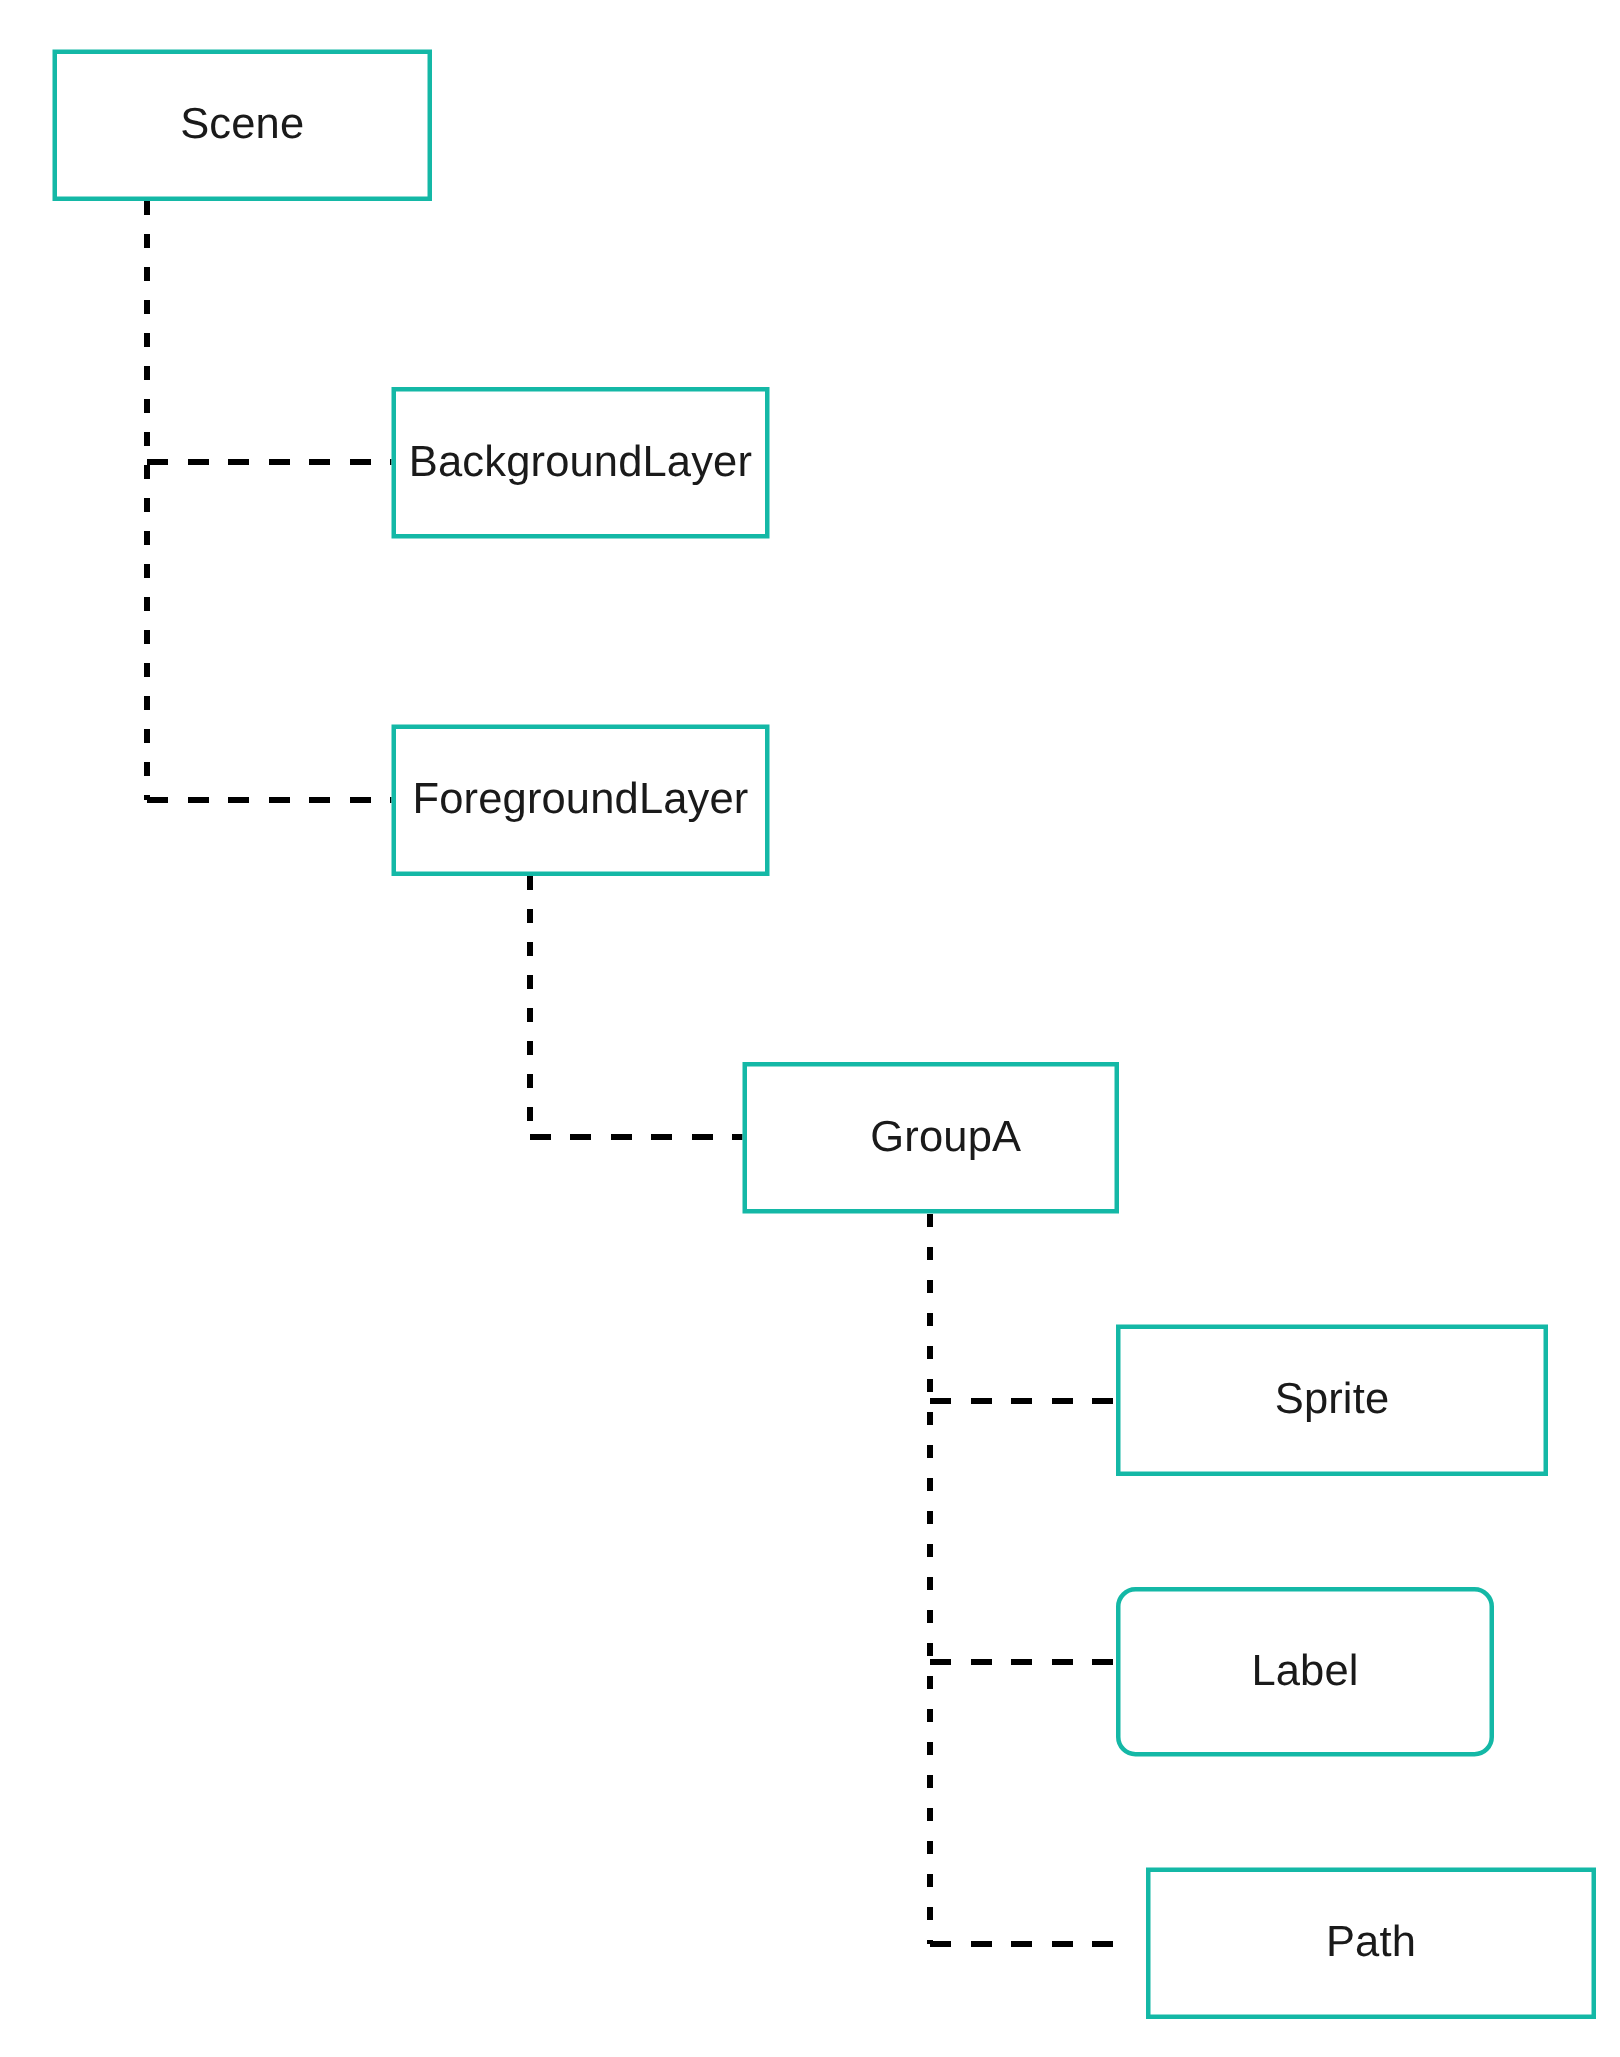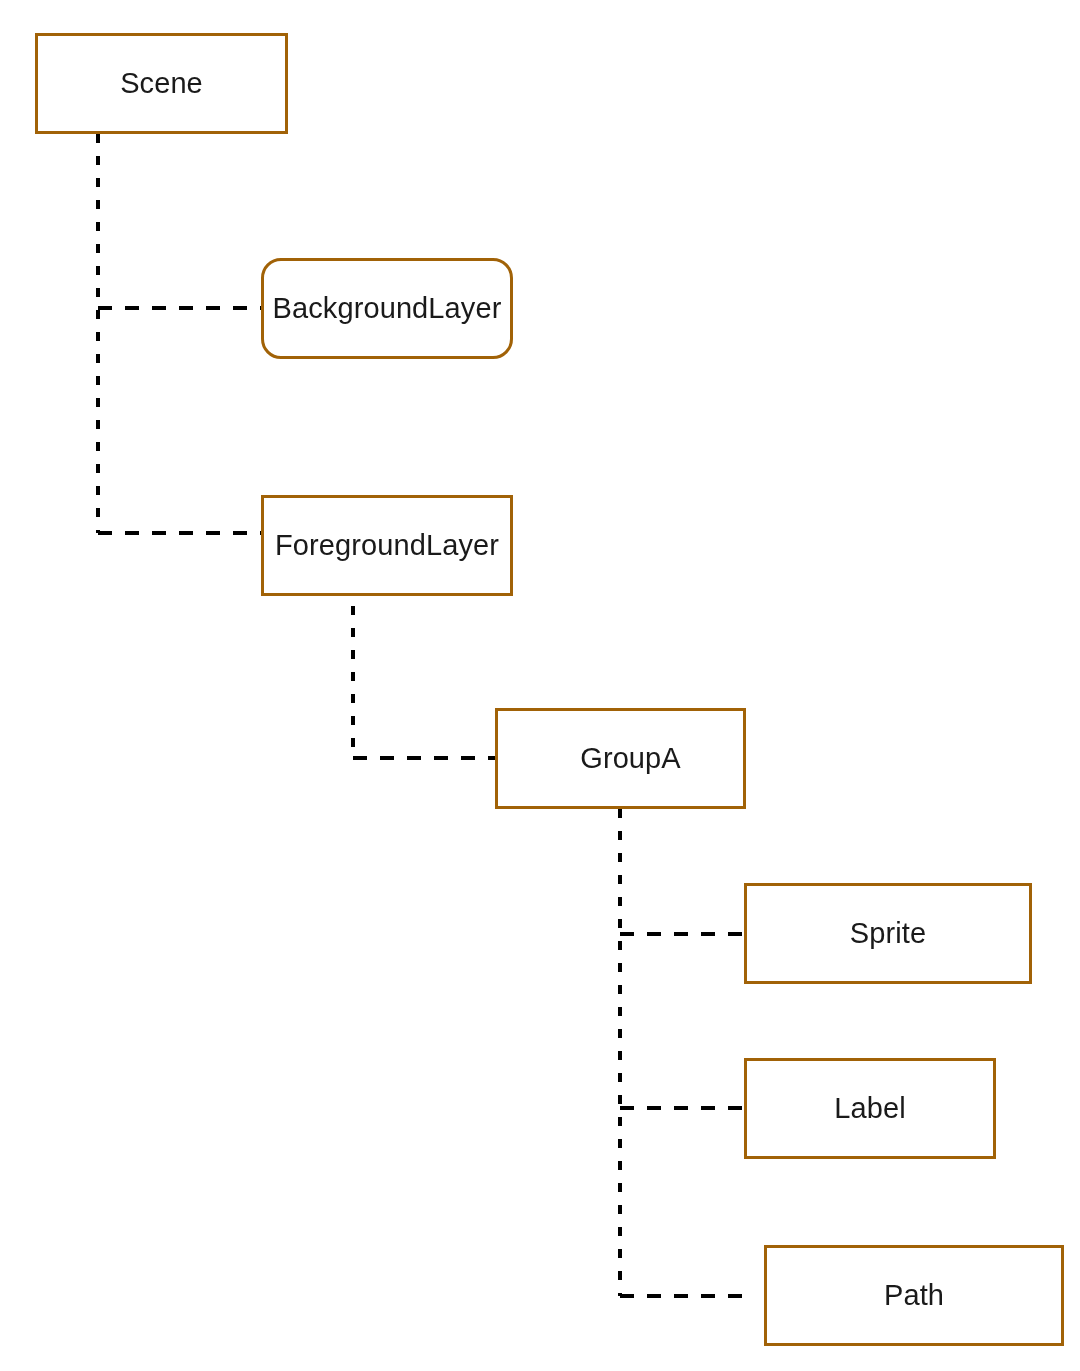--- a/index.html
+++ b/index.html
@@ -21,21 +21,21 @@
     position: absolute;
     left: 0;
     top: 0;
     width: 1080px;
     height: 1371px;
   }
   .node-box {
     position: absolute;
     box-sizing: border-box;
     background: #ffffff;
-    border: 3px solid #a16207;
+    border: 3px solid #14b8a6;
     display: flex;
     align-items: center;
     justify-content: center;
   }
   .node-label {
     font-family: "Liberation Sans", sans-serif;
     font-size: 29px;
     line-height: 1;
     color: #1a1a1a;
     letter-spacing: 0.1px;
@@ -56,37 +56,37 @@
       <line x1="353" y1="758" x2="495" y2="758" stroke="#000000" stroke-width="4" stroke-dasharray="14 13" shape-rendering="crispEdges"></line>
       <line x1="620" y1="934" x2="744" y2="934" stroke="#000000" stroke-width="4" stroke-dasharray="14 13" shape-rendering="crispEdges"></line>
       <line x1="620" y1="1108" x2="744" y2="1108" stroke="#000000" stroke-width="4" stroke-dasharray="14 13" shape-rendering="crispEdges"></line>
       <line x1="620" y1="1296" x2="744" y2="1296" stroke="#000000" stroke-width="4" stroke-dasharray="14 13" shape-rendering="crispEdges"></line>
     </svg>
 
   <div class="node-box" style="left: 35px; top: 33px; width: 253px; height: 101px;">
     <span class="node-label">Scene</span>
   </div>
 
-  <div class="node-box" style="left: 261px; top: 258px; width: 252px; height: 101px; border-radius: 20px;">
+  <div class="node-box" style="left: 261px; top: 258px; width: 252px; height: 101px;">
     <span class="node-label">BackgroundLayer</span>
   </div>
 
-  <div class="node-box" style="left: 261px; top: 483px; width: 252px; height: 101px; margin-top: 12px;">
+  <div class="node-box" style="left: 261px; top: 483px; width: 252px; height: 101px;">
     <span class="node-label">ForegroundLayer</span>
   </div>
 
   <div class="node-box" style="left: 495px; top: 708px; width: 251px; height: 101px; padding-left: 20px;">
     <span class="node-label">GroupA</span>
   </div>
 
   <div class="node-box" style="left: 744px; top: 883px; width: 288px; height: 101px;">
     <span class="node-label">Sprite</span>
   </div>
 
-  <div class="node-box" style="left: 744px; top: 1058px; width: 252px; height: 101px;">
+  <div class="node-box" style="left: 744px; top: 1058px; width: 252px; height: 113px; border-radius: 13px;">
     <span class="node-label">Label</span>
   </div>
 
   <div class="node-box" style="left: 744px; top: 1245px; width: 300px; height: 101px; margin-left: 20px;">
     <span class="node-label">Path</span>
   </div>
 
 </div>
 
 </body></html>

